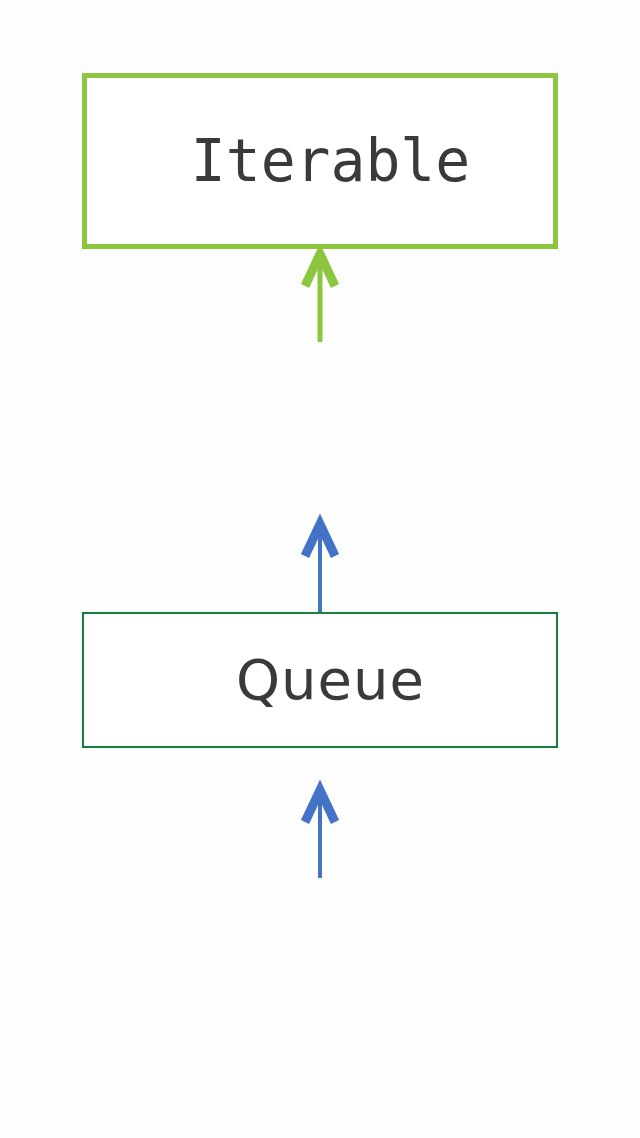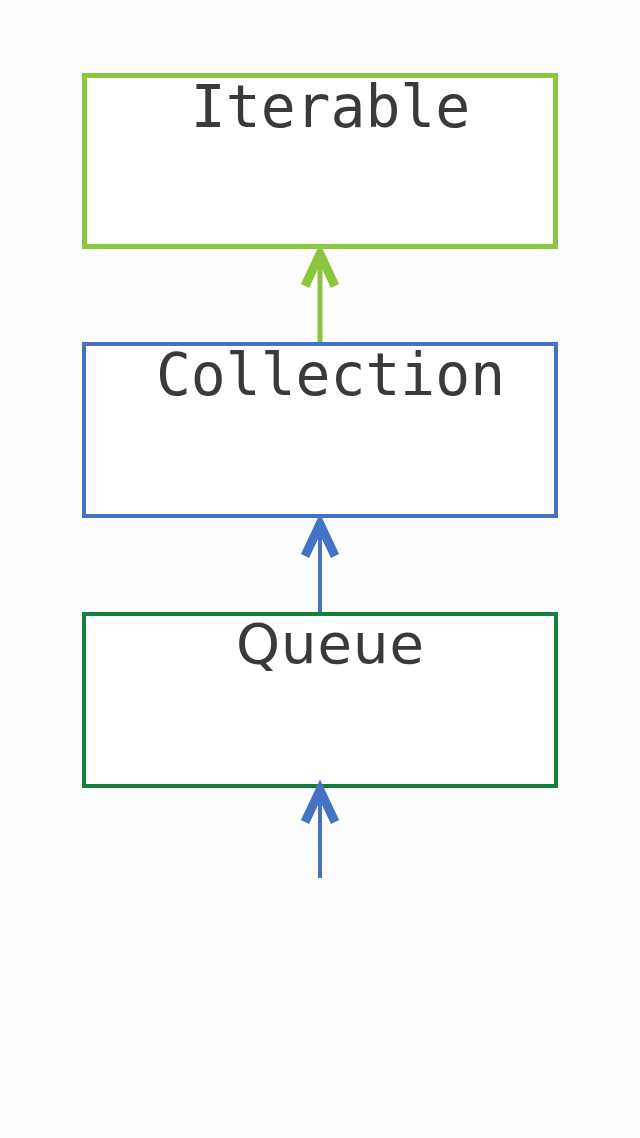--- a/index.html
+++ b/index.html
@@ -18,21 +18,21 @@
     position: relative;
     width: 640px;
     height: 1138px;
     background: #fdfdfd;
   }
   .node-box {
     position: absolute;
     box-sizing: border-box;
     background: #ffffff;
     display: flex;
-    align-items: flex-start;
+    align-items: center;
     justify-content: center;
     color: #3a3a3a;
     padding-left: 21px;
   }
   .node-box.iterable {
     left: 82px;
     top: 73px;
     width: 476px;
     height: 176px;
     border: 5px solid #8cc63f;
@@ -41,22 +41,22 @@
     left: 82px;
     top: 342px;
     width: 476px;
     height: 176px;
     border: 4px solid #4472c4;
   }
   .node-box.queue {
     left: 82px;
     top: 612px;
     width: 476px;
-    height: 176px;
-    border: 4px solid #15803d;
+    height: 136px;
+    border: 2px solid #15803d;
   }
   .node-box.deque {
     left: 82px;
     top: 878px;
     width: 476px;
     height: 177px;
     border: 4px solid #4472c4;
   }
   .node-label {
     line-height: 1;
@@ -91,23 +91,20 @@
     <span class="node-label mono">Iterable</span>
   </div>
 
   <svg class="edge-arrow" viewBox="0 0 640 1138" xmlns="http://www.w3.org/2000/svg">
     <g>
       <line x1="320" y1="342" x2="320" y2="258" stroke="#8cc63f" stroke-width="5"></line>
       <polyline points="305,286 320,254 335,286" fill="none" stroke="#8cc63f" stroke-width="9" stroke-linecap="butt" stroke-linejoin="miter"></polyline>
     </g>
   </svg>
 
-  <div class="node-box collection">
-    <span class="node-label mono">Collection</span>
-  </div>
 
   <svg class="edge-arrow" viewBox="0 0 640 1138" xmlns="http://www.w3.org/2000/svg">
     <g>
       <line x1="320" y1="612" x2="320" y2="528" stroke="#4472c4" stroke-width="4"></line>
       <polyline points="305,556 320,524 335,556" fill="none" stroke="#4472c4" stroke-width="9" stroke-linecap="butt" stroke-linejoin="miter"></polyline>
     </g>
   </svg>
 
   <div class="node-box queue">
     <span class="node-label sans">Queue</span>

